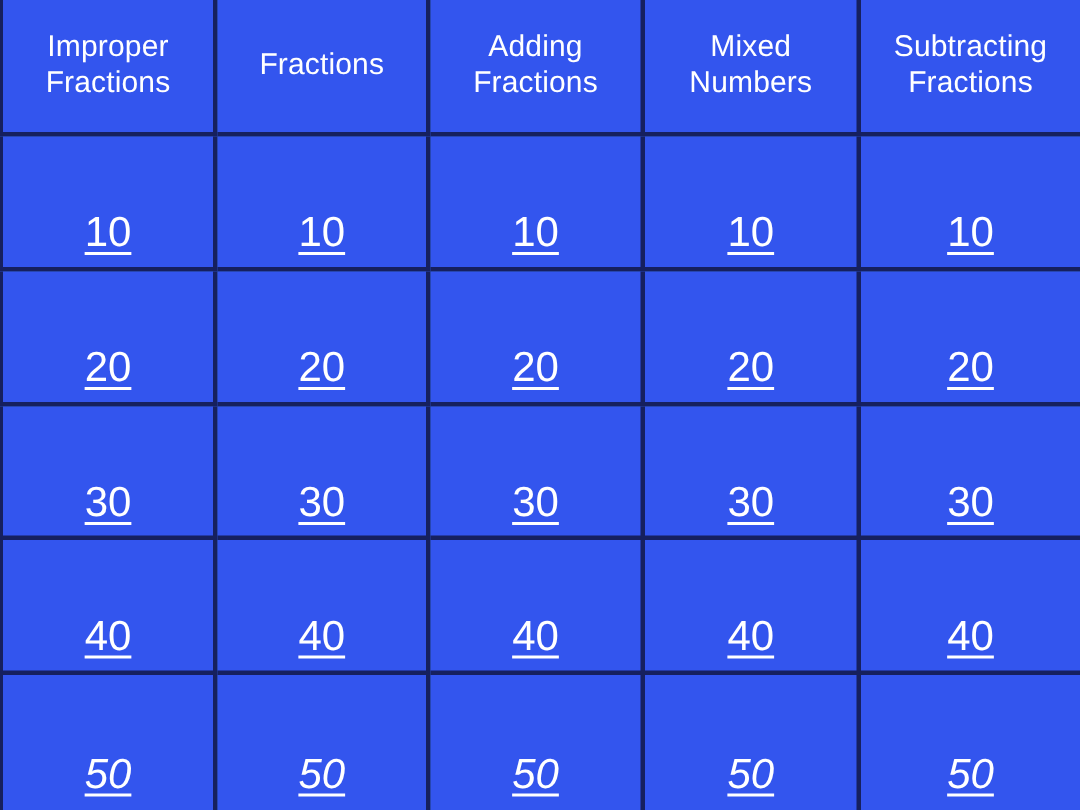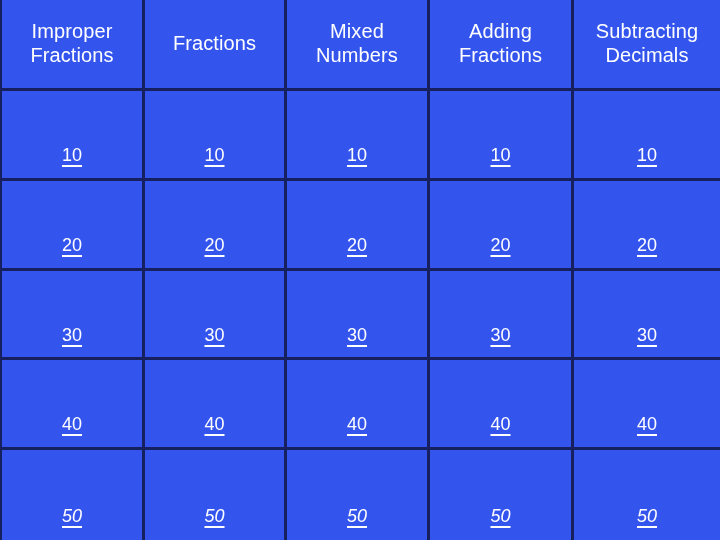--- a/index.html
+++ b/index.html
@@ -62,21 +62,21 @@
     padding: 0 6px;
     display: block;
     text-decoration: none;
   }
 
   .value-cell {
     align-items: center;
   }
 
   .value-cell .value {
-    font-size: 18px;
+    font-size: 28px;
     line-height: 1;
     font-weight: 400;
     text-decoration: underline;
     text-underline-offset: 4px;
     text-decoration-thickness: 2px;
     display: inline-block;
     position: relative;
     top: -2px;
     margin-top: 45px;
   }
@@ -86,27 +86,27 @@
 
 <div id="board">
 
   <div class="cell header-cell first-col">
     <span class="label">Improper Fractions</span>
   </div>
   <div class="cell header-cell">
     <span class="label">Fractions</span>
   </div>
   <div class="cell header-cell">
+    <span class="label">Adding Fractions</span>
+  </div>
+  <div class="cell header-cell">
     <span class="label">Mixed Numbers</span>
   </div>
-  <div class="cell header-cell">
-    <span class="label">Adding Fractions</span>
-  </div>
   <div class="cell header-cell last-col">
-    <span class="label">Subtracting Decimals</span>
+    <span class="label">Subtracting Fractions</span>
   </div>
 
   <div class="cell value-cell first-col">
     <span class="value">10</span>
   </div>
   <div class="cell value-cell">
     <span class="value">10</span>
   </div>
   <div class="cell value-cell">
     <span class="value">10</span>

